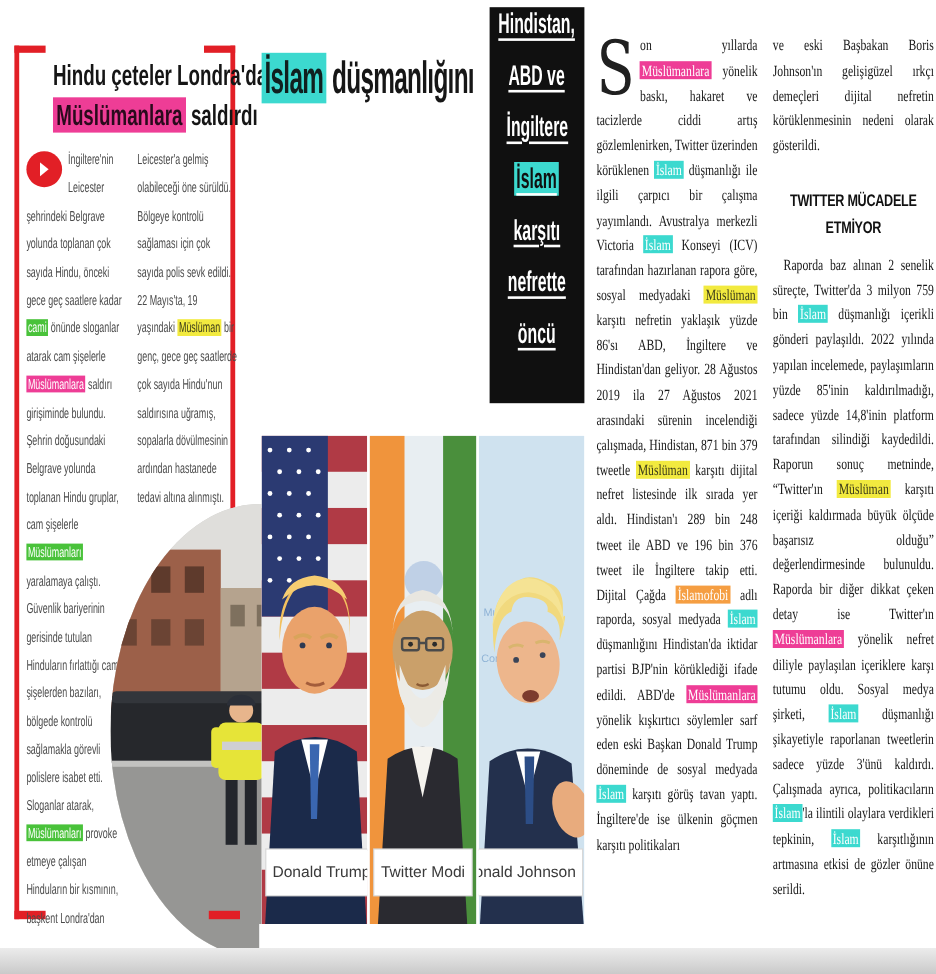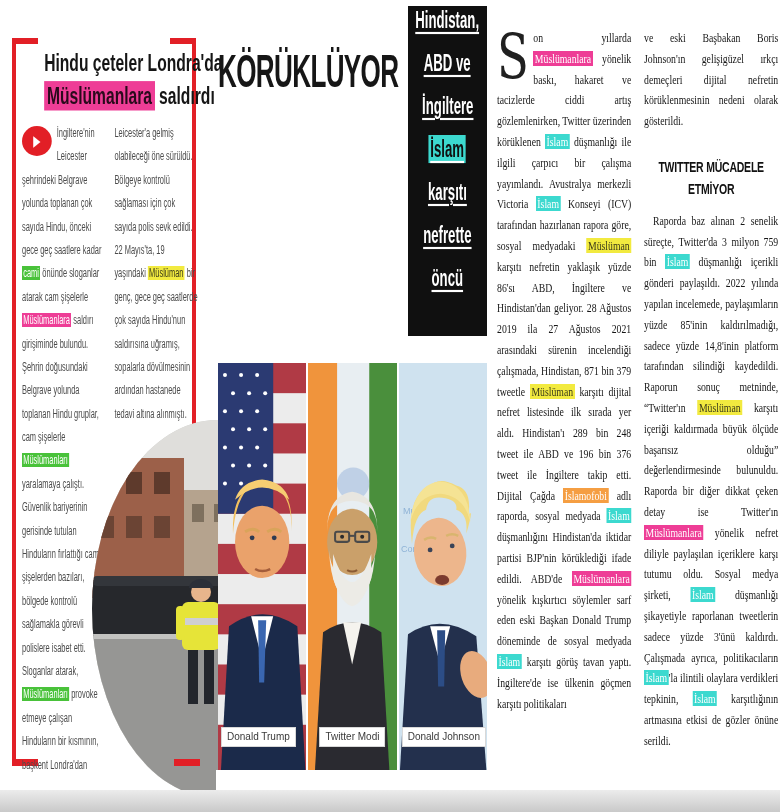--- a/index.html
+++ b/index.html
@@ -67,22 +67,22 @@
   .banner-lines span{display:inline-block;font-size:22px;font-weight:700;color:#fff;white-space:nowrap;
     transform:scale(0.60,1.08);transform-origin:center top;margin-bottom:17px;
     text-decoration:underline;text-underline-offset:4px;text-decoration-thickness:2px;}
   .banner-lines .hl-cyan{color:#101010;text-decoration-color:#fff;padding:0 3px;}
 
   
   .photos{position:absolute;left:218px;top:363px;width:269px;height:407px;display:flex;gap:2px;
     background:#fff;z-index:3;}
   .photos figure{position:relative;flex:1;overflow:hidden;}
   .photos svg{width:100%;height:100%;display:block;}
-  .cap{position:absolute;bottom:24px;background:#fff;color:#3a3a3a;font-size:10px;line-height:14px;
-    padding:2px 5px;white-space:nowrap;box-shadow:0 0 0 1px #d8d8d8;}
+  .cap{position:absolute;bottom:24px;background:#fff;color:#3a3a3a;font-size:13px;line-height:14px;
+    padding:12px 5px;white-space:nowrap;box-shadow:0 0 0 1px #d8d8d8;}
   .cap-left{left:4px;} .cap-center{left:50%;transform:translateX(-50%);} .cap-right{right:2px;}
 
   
   .right{position:absolute;left:497px;top:28px;width:375px;display:flex;gap:17px;
     transform:scale(0.75,1);transform-origin:top left;
     font-family:"Liberation Serif",serif;font-size:13px;line-height:1.6;color:#161616;z-index:1;}
   .rcol{width:179px;text-align:justify;}
   .rcol p{margin:0;}
   .dropcap{float:left;font-size:62px;line-height:50px;padding:4px 6px 0 0;color:#202020;
     font-family:"DejaVu Serif",serif;}
@@ -157,21 +157,21 @@
         <rect x="4" y="52" width="9" height="58" fill="#23262c"></rect>
         <rect x="18" y="52" width="9" height="58" fill="#23262c"></rect>
         <circle cx="15" cy="-8" r="9" fill="#e0a87f"></circle>
         <rect x="0" y="0" width="32" height="44" rx="6" fill="#e6e438"></rect>
         <rect x="0" y="14" width="32" height="6" fill="#cfcfd2"></rect>
       </g>
     </svg>
   </div>
 
   <div class="headline">
-    <div class="hwrap3"><span class="h-line3">KÖRÜKLÜYOR</span></div>
+    <div class="hwrap1"><span class="h-line1"><span class="hl hl-cyan">İslam</span><span class="seg"> düşmanlığını</span></span></div>
   </div>
 
   <div class="banner">
     <div class="banner-lines">
         <span class="seg">Hindistan,</span>
         <span class="seg">ABD ve</span>
         <span class="seg">İngiltere</span>
         <span class="hl hl-cyan">İslam</span>
         <span class="seg">karşıtı</span>
         <span class="seg">nefrette</span>

